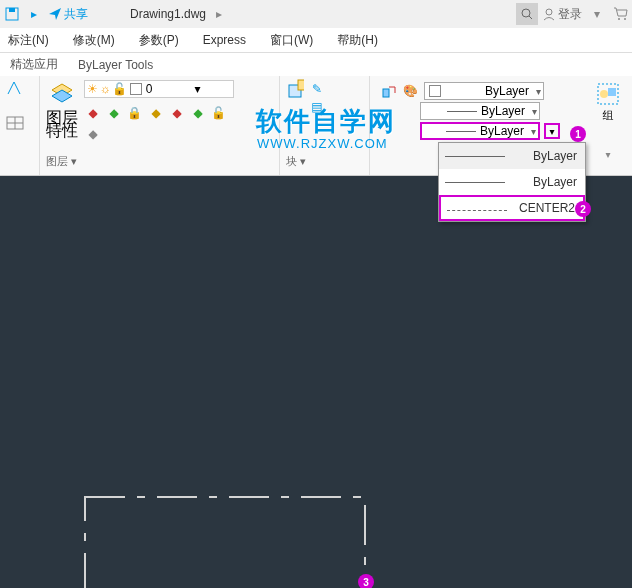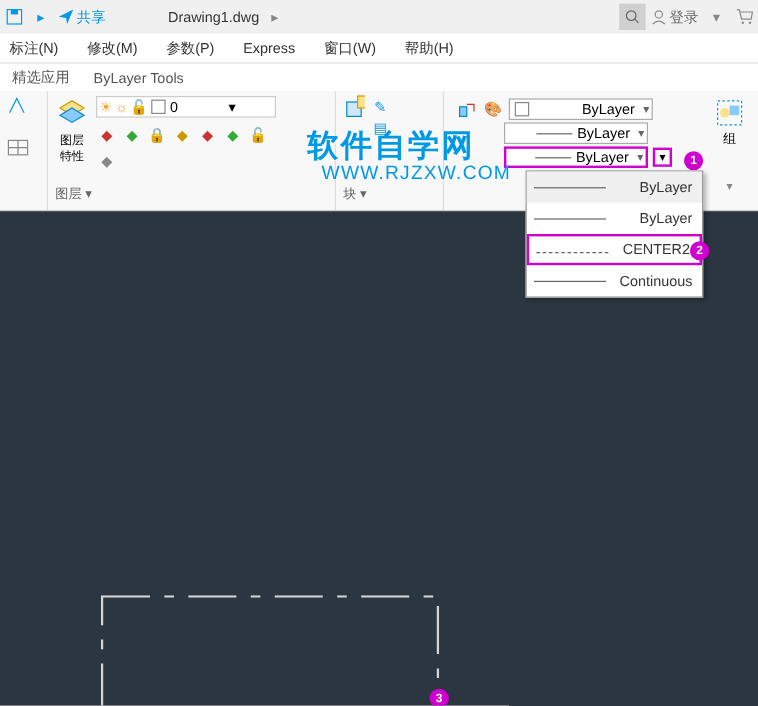--- a/index.html
+++ b/index.html
@@ -1,20 +1,20 @@
 <!DOCTYPE html>
 <html><head>
 <meta charset="utf-8">
 <style>
 *{margin:0;padding:0;box-sizing:border-box;font-family:"Microsoft YaHei",Arial,sans-serif;font-size:12px}
 body{width:632px;height:588px;background:#f0f0f0;overflow:hidden;position:relative}
 .titlebar{height:28px;background:#f0f0f0;display:flex;align-items:center;padding:0 4px;gap:6px}
 .title-icon{width:16px;height:16px;display:flex;align-items:center;justify-content:center}
 .share{color:#0099e5;display:flex;align-items:center;gap:2px}
-.doc-name{margin-left:46px;color:#333}
+.doc-name{margin-left:36px;color:#333}
 .search-area{margin-left:auto;display:flex;align-items:center;gap:4px}
 .search-box{width:110px;height:20px;border:none;background:#e8e8e8;padding:0 4px;color:#888}
 .search-btn{width:22px;height:22px;background:#d0d0d0;display:flex;align-items:center;justify-content:center}
 .login{display:flex;align-items:center;gap:2px;color:#666}
 .menubar{height:24px;background:#fff;display:flex;align-items:center;padding:0 8px;gap:24px;font-size:12px;color:#333}
 .tabbar{height:24px;background:#fff;display:flex;align-items:center;border-top:1px solid #ddd}
 .tab{padding:20px 10px;color:#555}
 .ribbon{height:100px;background:#f8f8f8;display:flex;position:relative;border-bottom:1px solid #ccc}
 .ribbon-group{padding:4px 6px;border-right:1px solid #ddd;display:flex;flex-direction:column;position:relative}
 .rg-label{font-size:11px;color:#666;text-align:left;margin-top:auto;padding-bottom:2px}
@@ -29,21 +29,21 @@
 .linetype-menu{position:absolute;left:438px;top:142px;width:148px;background:#fff;border:1px solid #999;box-shadow:2px 2px 4px rgba(0,0,0,.3);z-index:10}
 .lt-item{height:26px;display:flex;align-items:center;justify-content:flex-end;padding:0 8px;font-size:12px;color:#333;position:relative}
 .lt-item.selected{background:#f0f0f0}
 .lt-preview{position:absolute;left:6px;top:13px;width:60px;height:1px;background:#666}
 .lt-center{border-top:1px dashed #666;background:none;height:0}
 .lt-item.hl{border:2px solid #d000d0}
 .lt-other{height:26px;padding:0 8px;display:flex;align-items:center;border-top:1px solid #ccc}
 .canvas{position:absolute;left:0;top:176px;width:632px;height:412px;background:#2b3640}
 .rect-dash{position:absolute;left:84px;top:320px;width:282px;height:166px}
 .watermark{position:absolute;left:256px;top:104px;font-size:26px;font-weight:bold;color:#0099e5;text-shadow:1px 1px 0 #fff;z-index:5;letter-spacing:2px}
-.watermark-sub{position:absolute;left:268px;top:136px;font-size:16px;color:#0099e5;letter-spacing:1px;z-index:5}
+.watermark-sub{position:absolute;left:257px;top:136px;font-size:13px;color:#0099e5;letter-spacing:1px;z-index:5}
 .icon-btn{width:18px;height:18px;display:inline-flex;align-items:center;justify-content:center;color:#666}
 .small-icons{display:flex;gap:3px;flex-wrap:wrap;width:80px}
 .props-section{position:absolute;left:376px;top:0;width:210px;padding:4px}
 .group-section{position:absolute;left:588px;top:0;width:40px;padding:4px;text-align:center}
 .grp-icon{width:28px;height:28px;margin:0 auto;display:flex;align-items:center;justify-content:center;color:#0099e5;font-size:20px}
 .line-sample{display:inline-block;width:30px;height:1px;background:#666;vertical-align:middle;margin-right:4px}
 </style>
 </head>
 <body>
 
@@ -117,21 +117,21 @@
       </span>
   </div>
 
   <div class="ribbon-group" style="width:240px">
     <div style="display:flex;gap:6px;align-items:flex-start">
       <div style="text-align:center">
         <svg width="28" height="28">
             <path d="M4 10 L14 4 L24 10 L14 16 Z" fill="#ffe08a" stroke="#c90"></path>
             <path d="M4 16 L14 10 L24 16 L14 22 Z" fill="#8cf" stroke="#08c"></path>
           </svg>
-        <div style="font-size:10px;white-space:pre;line-height:13px">图层
+        <div style="font-size:16px;white-space:pre;line-height:13px">图层
 特性</div>
       </div>
       <div>
         <div class="layer-combo">
           <span class="sun">☀</span>
           <span class="sun">☼</span>
           <span style="color:#0099e5">🔓</span>
           <span class="color-sw"></span>
           <span style="margin-left:2px;margin-right:40px">0</span>
           <span>▾</span>
@@ -222,24 +222,20 @@
     </div>
   <div class="lt-item">
       <span class="lt-preview"></span>
       <span>ByLayer</span>
     </div>
   <div class="lt-item hl">
       <span class="lt-preview lt-center"></span>
       <span>CENTER2</span>
     <span class="marker" style="right:-8px;top:4px">2</span>
   </div>
-  <div class="lt-item">
-      <span class="lt-preview"></span>
-      <span>Continuous</span>
-    </div>
 </div>
 
 <div class="canvas">
   <svg class="rect-dash">
     <rect x="1" y="1" width="280" height="164" fill="none" stroke="#d4d4d4" stroke-width="2" stroke-dasharray="40 12 8 12"></rect>
   </svg>
   <span class="marker" style="left:358px;top:398px">3</span>
 </div>
 
 </body></html>

